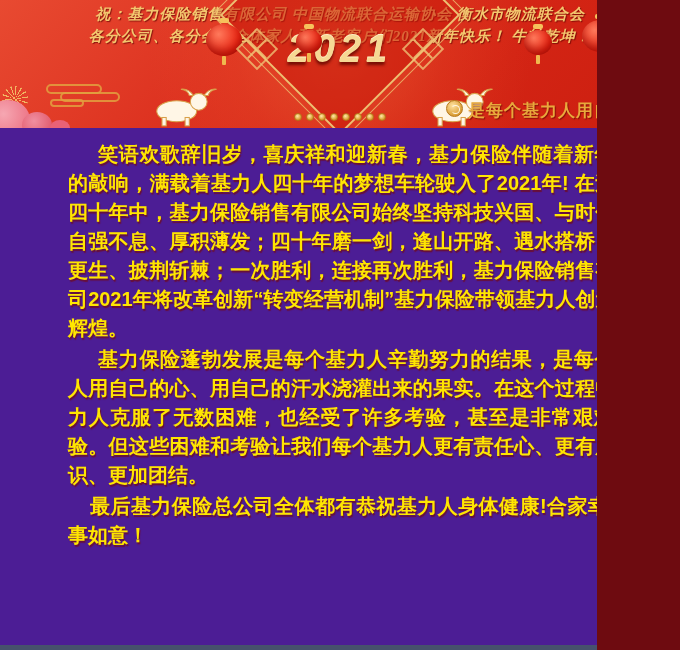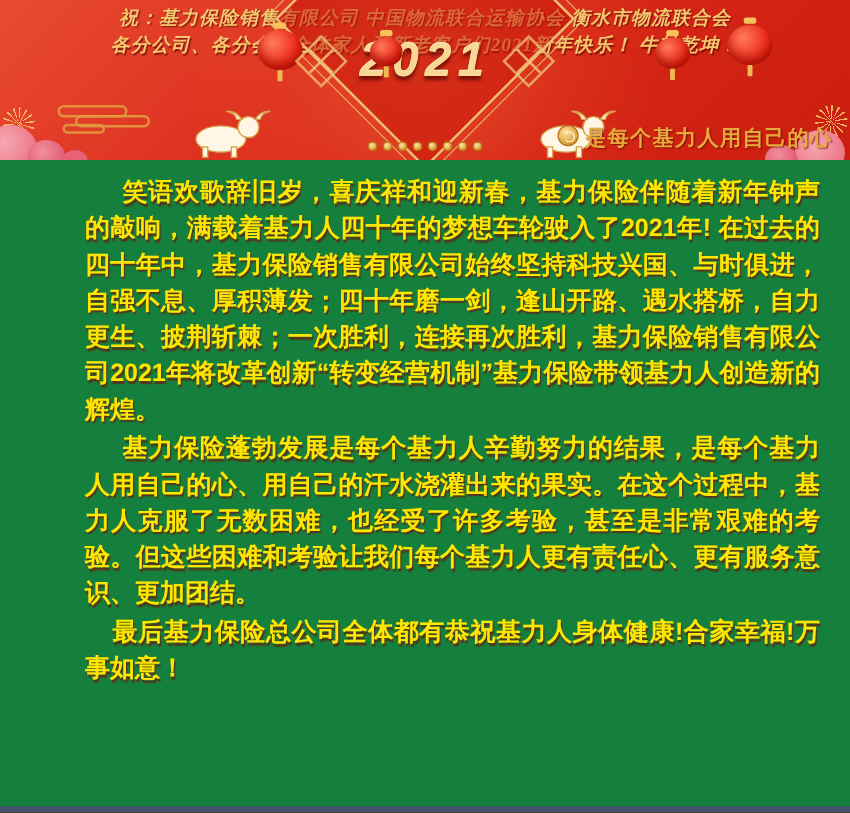--- a/index.html
+++ b/index.html
@@ -1,19 +1,19 @@
 <!DOCTYPE html>
 <html><head>
 <meta charset="utf-8">
 <style>
   * { margin:0; padding:0; box-sizing:border-box; }
   html,body { background:#6e0b10; }
   .page {
-    width:680px; height:650px; position:relative; overflow:hidden;
-    background:#15803d;
+    width:597px; height:650px; position:relative; overflow:hidden;
+    background:#4c1d95;
     font-family:"Liberation Sans","DejaVu Sans",sans-serif;
   }
 
   
   .banner {
     position:absolute; top:0; left:0; width:680px; height:128px; overflow:hidden;
     background:
       radial-gradient(circle at 50% 38%, rgba(255,150,80,.30) 0%, rgba(255,120,60,.12) 30%, rgba(0,0,0,0) 55%),
       linear-gradient(135deg,#e84a31 0%, #dd3220 35%, #d32414 70%, #cb1e0f 100%);
   }

